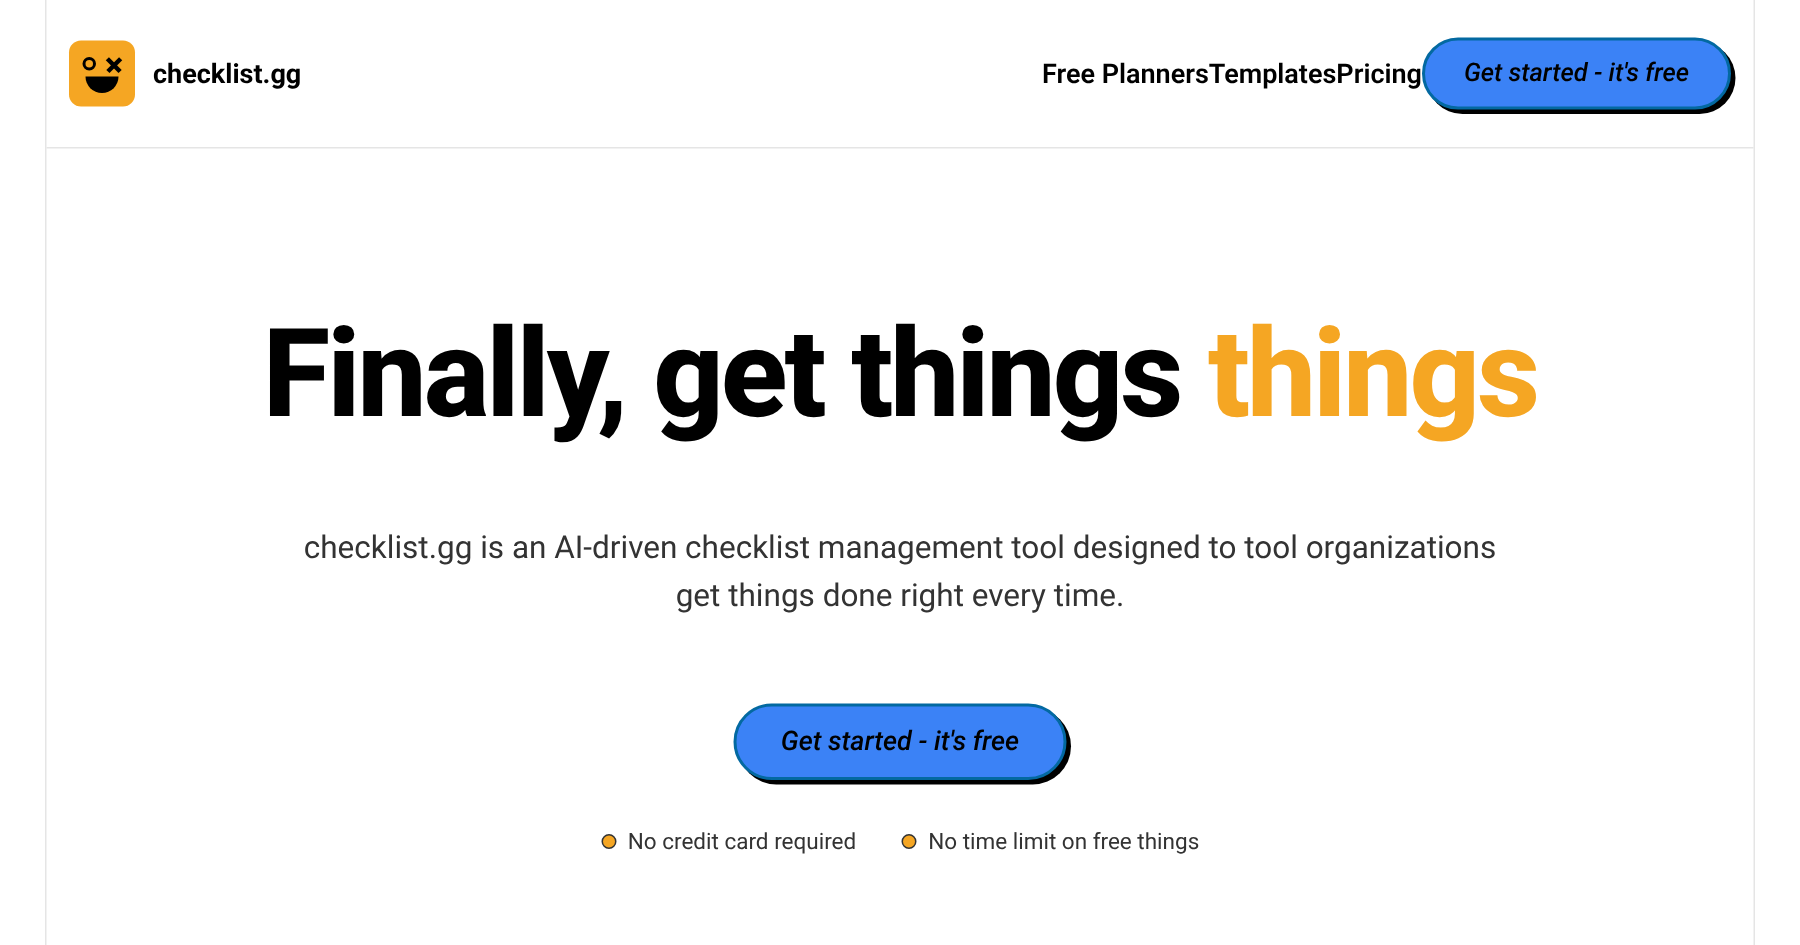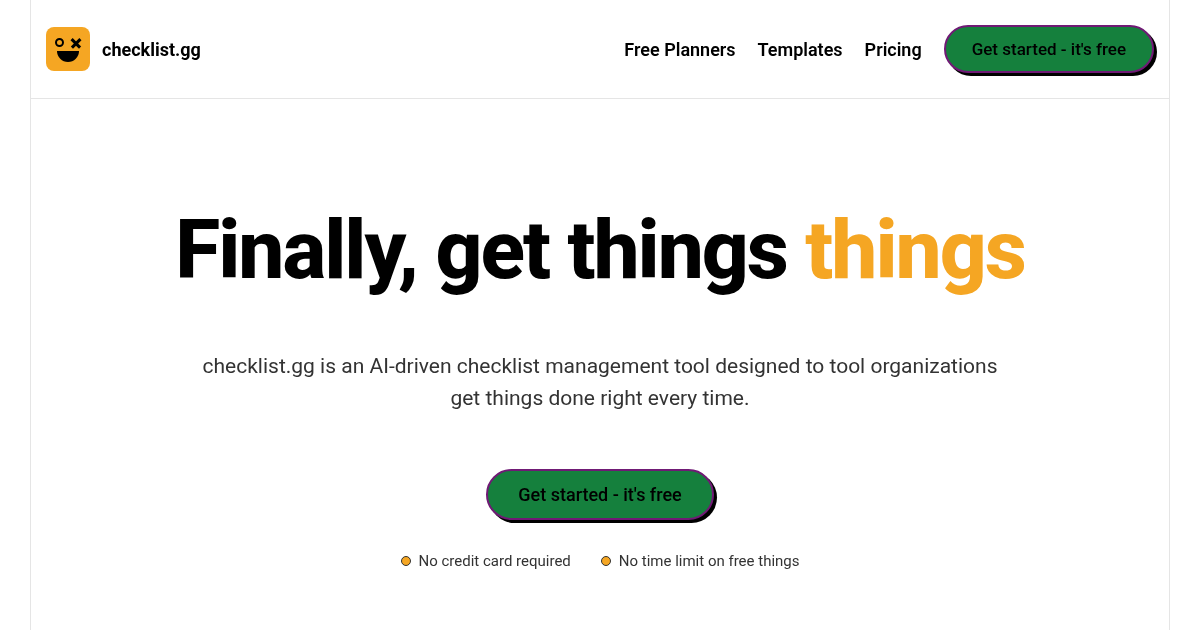--- a/index.html
+++ b/index.html
@@ -84,40 +84,40 @@
       border-radius: 0 0 22px 22px;
     }
     .logo-text {
       font-size: 18px;
       font-weight: 700;
       color: #000;
     }
     .nav-section {
       display: flex;
       align-items: center;
-      gap: 22px;
     }
     .nav-link {
       font-size: 18px;
       font-weight: 600;
       color: #000;
       text-decoration: none;
       cursor: pointer;
     }
     .cta-button {
-      background: #15803d;
-      border: 2px solid #701a75;
+      background: #3b82f6;
+      border: 2px solid #0369a1;
       border-radius: 28px;
       padding: 12px 26px;
       font-size: 17px;
       font-weight: 500;
       color: #000;
       cursor: pointer;
       box-shadow: 3px 3px 0 #000;
       font-family: inherit;
+      font-style: italic;
     }
     .hero {
       text-align: center;
       padding-top: 110px;
     }
     .hero-title {
       font-size: 82px;
       font-weight: 800;
       color: #000;
       letter-spacing: -2px;

